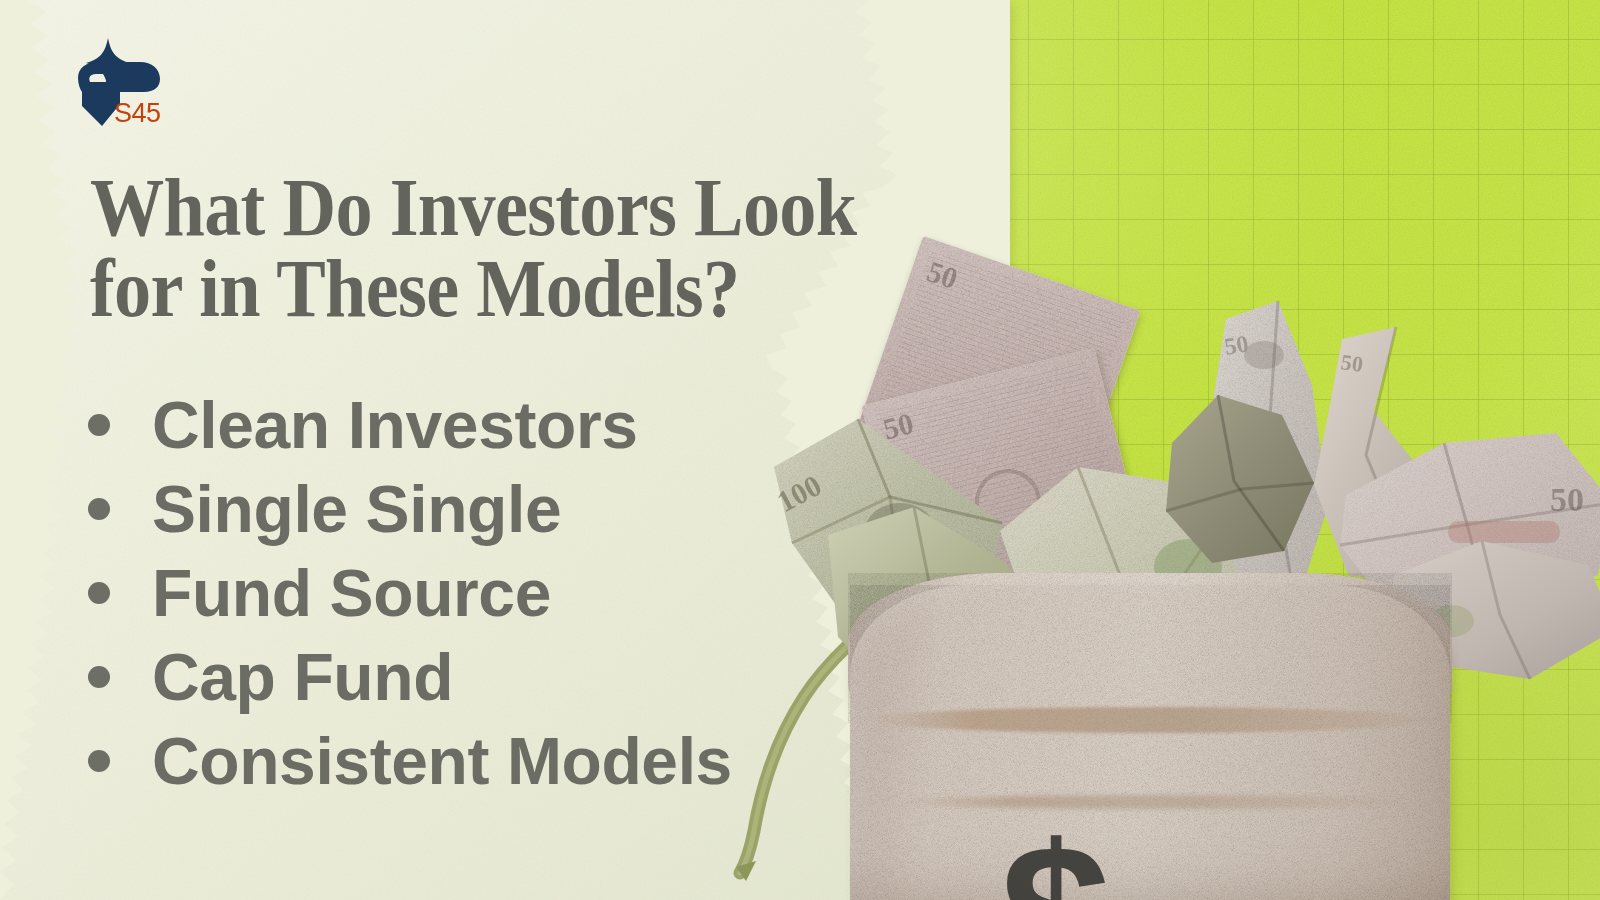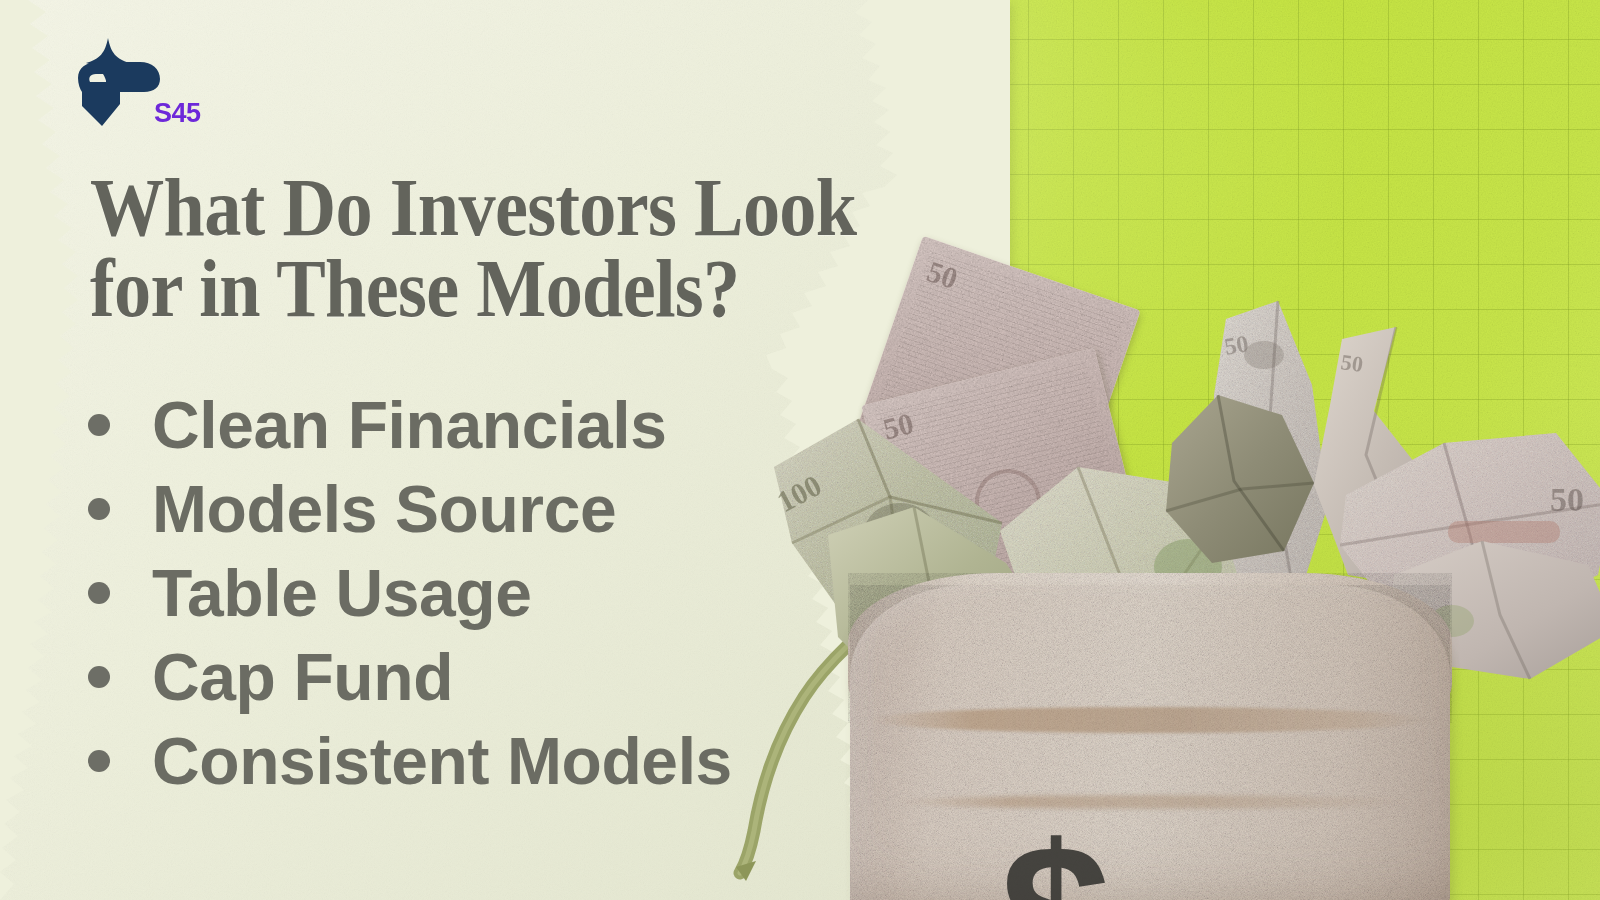--- a/index.html
+++ b/index.html
@@ -139,22 +139,22 @@
     position:absolute;inset:12px;
     background:repeating-linear-gradient(0deg,rgba(110,95,90,.13) 0 1px,transparent 1px 5px);
   }
 
   .crumple{position:absolute;}
 
   
   .logo{position:absolute;left:62px;top:34px;width:130px;height:98px;}
   .logo-text{
     position:absolute;left:52px;top:64px;
-    font-family:"Liberation Sans",sans-serif;font-weight:700;
-    font-size:27px;color:#6d28d9;letter-spacing:-0.5px;margin-left:40px;
+    font-family:"Liberation Sans",sans-serif;font-weight:400;
+    font-size:27px;color:#c2410c;letter-spacing:-0.5px;
   }
 </style>
 </head>
 <body>
 
 <div id="stage">
 
   <div class="bg-green"></div>
   <div class="bg-grid"></div>
   <div class="bg-grain">
@@ -437,29 +437,29 @@
     </div>
 
     <h1 class="title">
       <span class="ln">What Do Investors Look</span>
       <span class="ln">for in These Models?</span>
     </h1>
 
     <ul class="bullets">
       <li>
         <span class="dot"></span>
-        <span class="bullet-text">Clean Financials</span>
+        <span class="bullet-text">Clean Investors</span>
       </li>
       <li>
         <span class="dot"></span>
-        <span class="bullet-text">Models Source</span>
+        <span class="bullet-text">Single Single</span>
       </li>
       <li>
         <span class="dot"></span>
-        <span class="bullet-text">Table Usage</span>
+        <span class="bullet-text">Fund Source</span>
       </li>
       <li>
         <span class="dot"></span>
         <span class="bullet-text">Cap Fund</span>
       </li>
       <li>
         <span class="dot"></span>
         <span class="bullet-text">Consistent Models</span>
       </li>
     </ul>

